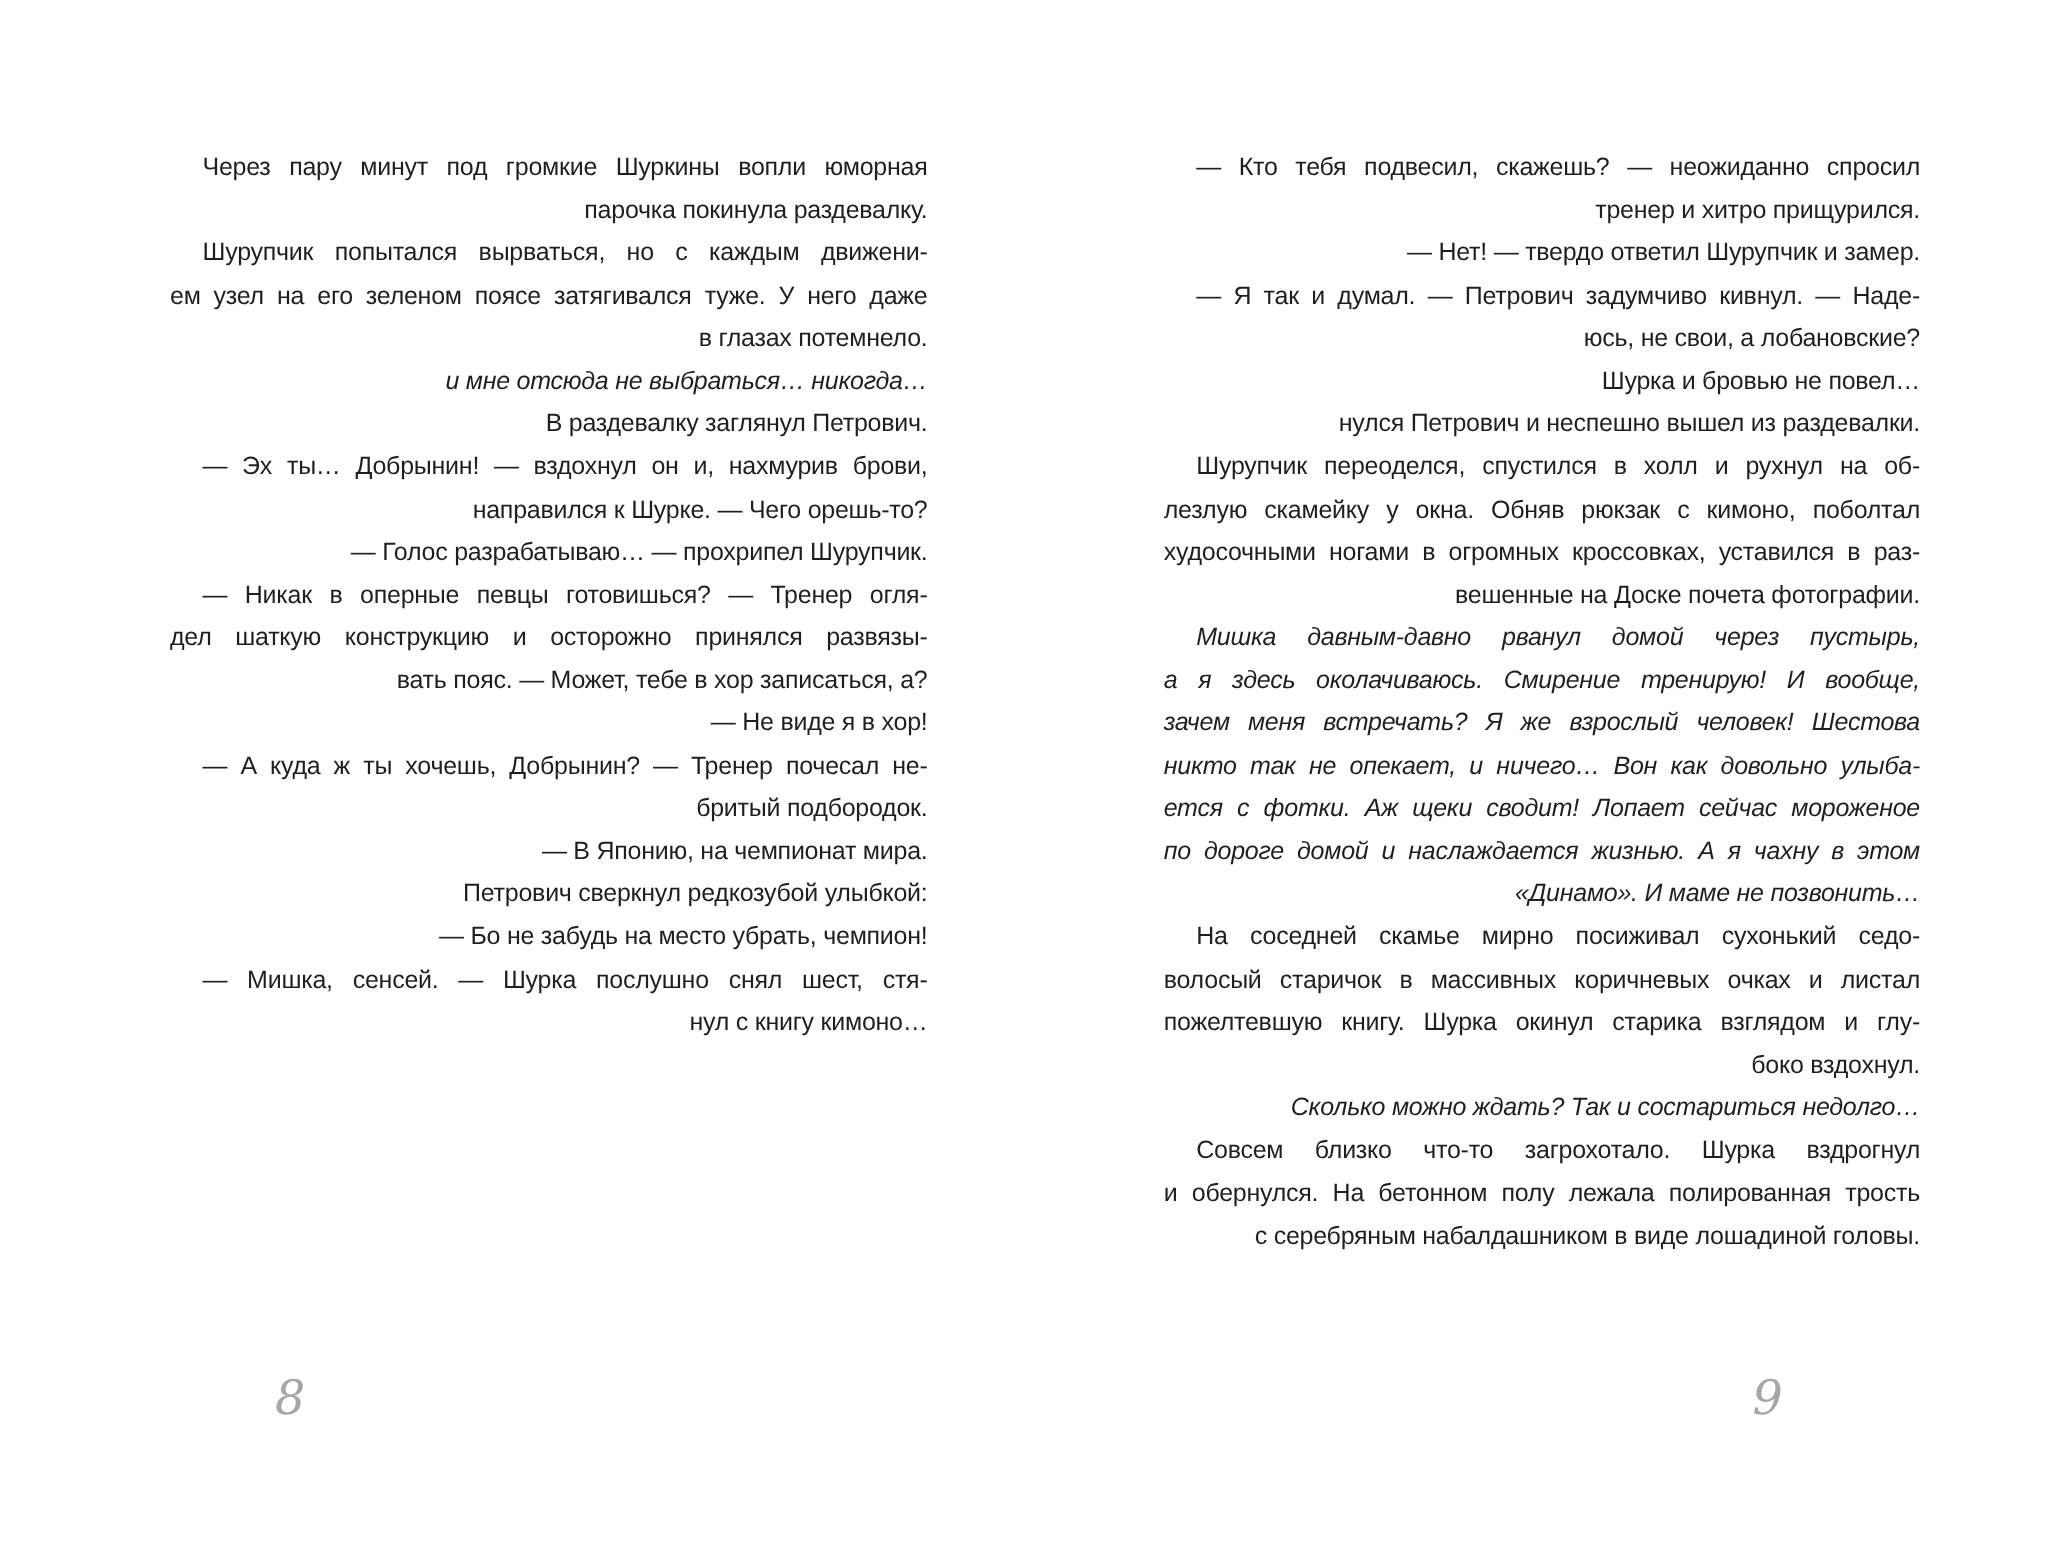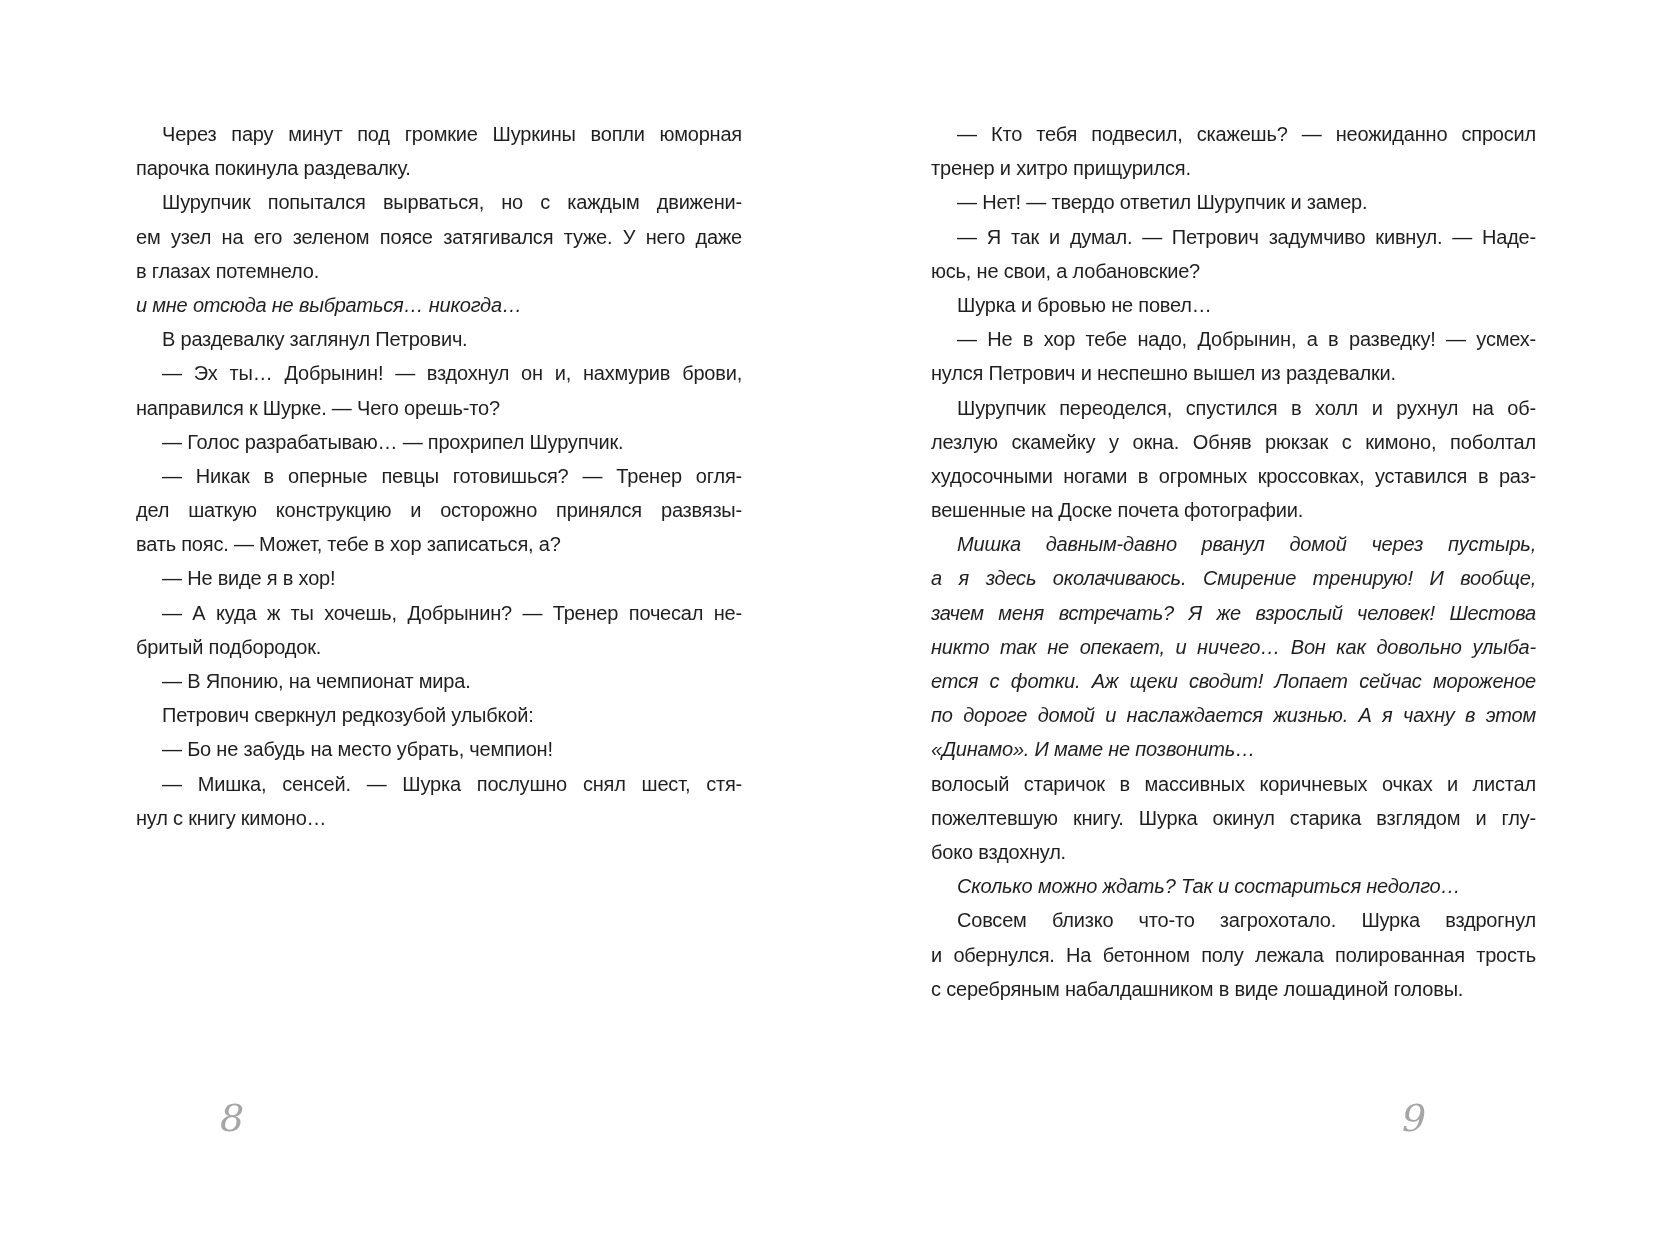--- a/index.html
+++ b/index.html
@@ -39,21 +39,21 @@
     display: block;
     height: 34.2px;
     overflow: hidden;
     white-space: normal;
   }
   
   .line.just {
     text-align: justify;
     text-align-last: justify;
   }
-  .line.last { text-align: left; }
+  .line.last { text-align: right; }
   
   .line.first { text-indent: 26px; }
 
   .page-number {
     position: absolute;
     top: 1096px;
     color: var(--pn, #a6a6a6);
     font-family: "DejaVu Serif", serif;
     font-style: italic;
     font-size: 38px;
@@ -128,39 +128,39 @@
           <div class="line first last">— Нет! — твердо ответил Шурупчик и замер.</div>
         </div>
         <div class="para">
           <div class="line first just">— Я так и думал. — Петрович задумчиво кивнул. — Наде-</div>
           <div class="line last">юсь, не свои, а лобановские?</div>
         </div>
         <div class="para">
           <div class="line first last">Шурка и бровью не повел…</div>
         </div>
         <div class="para">
-          <div class="line first just">— Не в хор тебе надо, Добрынин, а в разведку! — усмех-</div>
           <div class="line last">нулся Петрович и неспешно вышел из раздевалки.</div>
         </div>
         <div class="para">
           <div class="line first just">Шурупчик переоделся, спустился в холл и рухнул на об-</div>
           <div class="line just">лезлую скамейку у окна. Обняв рюкзак с кимоно, поболтал</div>
           <div class="line just">худосочными ногами в огромных кроссовках, уставился в раз-</div>
           <div class="line last">вешенные на Доске почета фотографии.</div>
         </div>
         <div class="para italic">
           <div class="line first just">Мишка давным-давно рванул домой через пустырь,</div>
           <div class="line just">а я здесь околачиваюсь. Смирение тренирую! И вообще,</div>
           <div class="line just">зачем меня встречать? Я же взрослый человек! Шестова</div>
           <div class="line just">никто так не опекает, и ничего… Вон как довольно улыба-</div>
           <div class="line just">ется с фотки. Аж щеки сводит! Лопает сейчас мороженое</div>
           <div class="line just">по дороге домой и наслаждается жизнью. А я чахну в этом</div>
           <div class="line last">«Динамо». И маме не позвонить…</div>
         </div>
         <div class="para">
+          <div class="line first just">На соседней скамье мирно посиживал сухонький седо-</div>
           <div class="line just">волосый старичок в массивных коричневых очках и листал</div>
           <div class="line just">пожелтевшую книгу. Шурка окинул старика взглядом и глу-</div>
           <div class="line last">боко вздохнул.</div>
         </div>
         <div class="para italic">
           <div class="line first last">Сколько можно ждать? Так и состариться недолго…</div>
         </div>
         <div class="para">
           <div class="line first just">Совсем близко что-то загрохотало. Шурка вздрогнул</div>
           <div class="line just">и обернулся. На бетонном полу лежала полированная трость</div>

